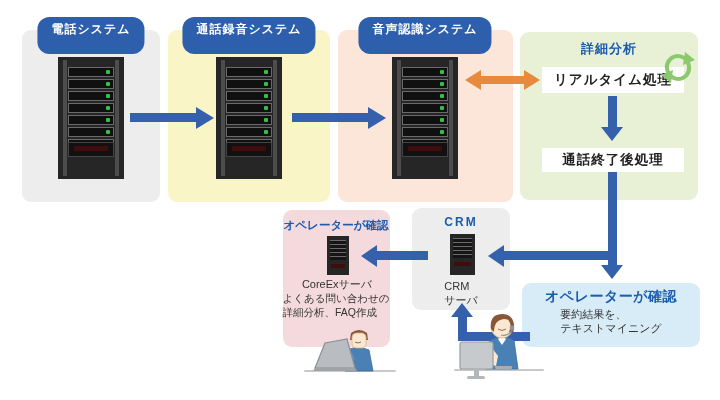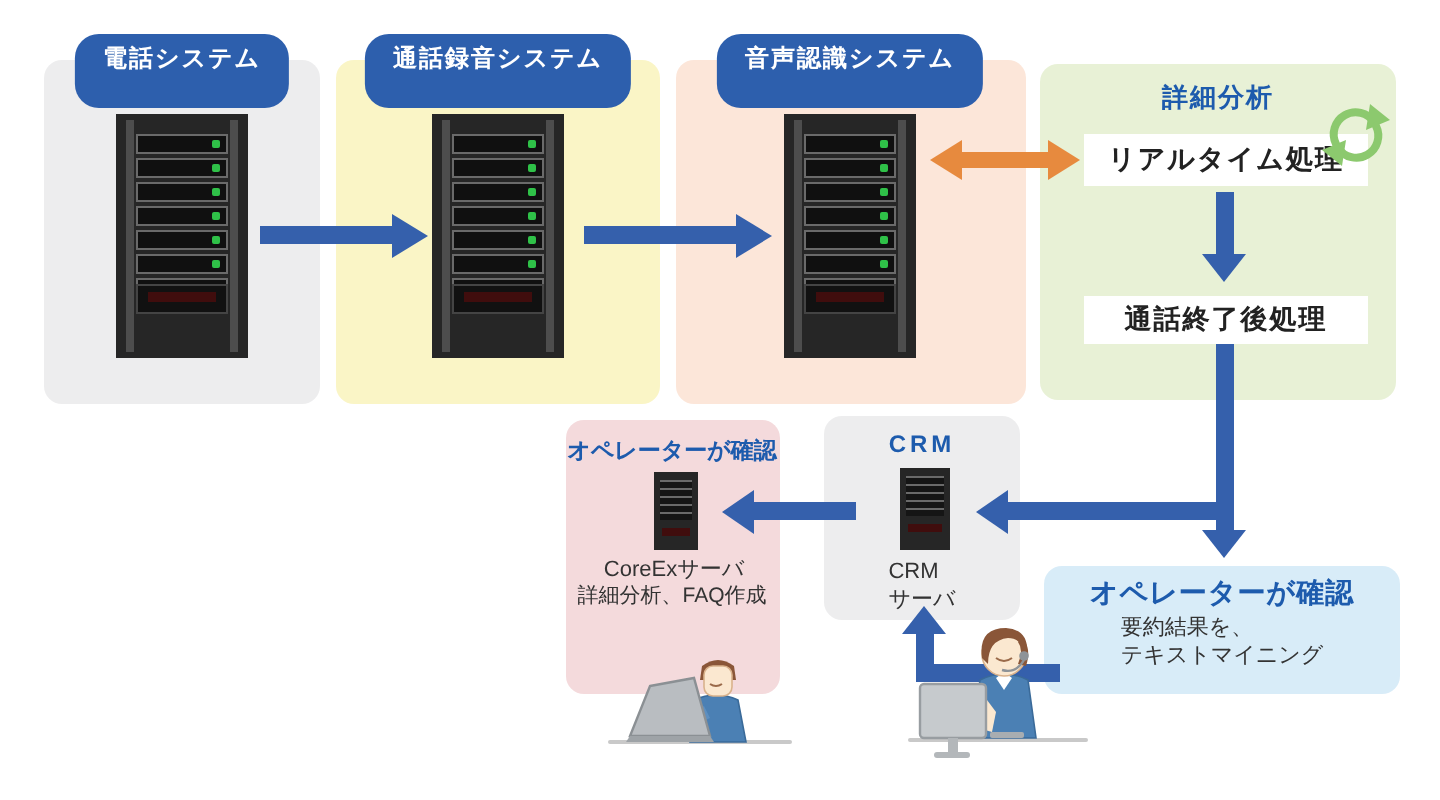--- a/index.html
+++ b/index.html
@@ -211,20 +211,21 @@
     <div>サーバ</div>
   </div>
 
   <div class="blue-title t-mining">オペレーターが確認</div>
   <div class="server-sm sv-mining">
     <div class="sm-slats"></div>
       <div class="sm-stripe"></div>
   </div>
   <div class="small-text coreex-label">CoreExサーバ</div>
   <div class="small-text mining-desc">
+    <div>よくある問い合わせの</div>
     <div>詳細分析、FAQ作成</div>
   </div>
 
   <div class="shaft" style="left:130px;top:113px;width:66px;height:9px;"></div>
   <div class="head right" style="left:196px;top:107px;"></div>
 
   <div class="shaft" style="left:292px;top:113px;width:76px;height:9px;"></div>
   <div class="head right" style="left:368px;top:107px;"></div>
 
   <div class="shaft orange" style="left:481px;top:76px;width:43px;height:8px;"></div>

